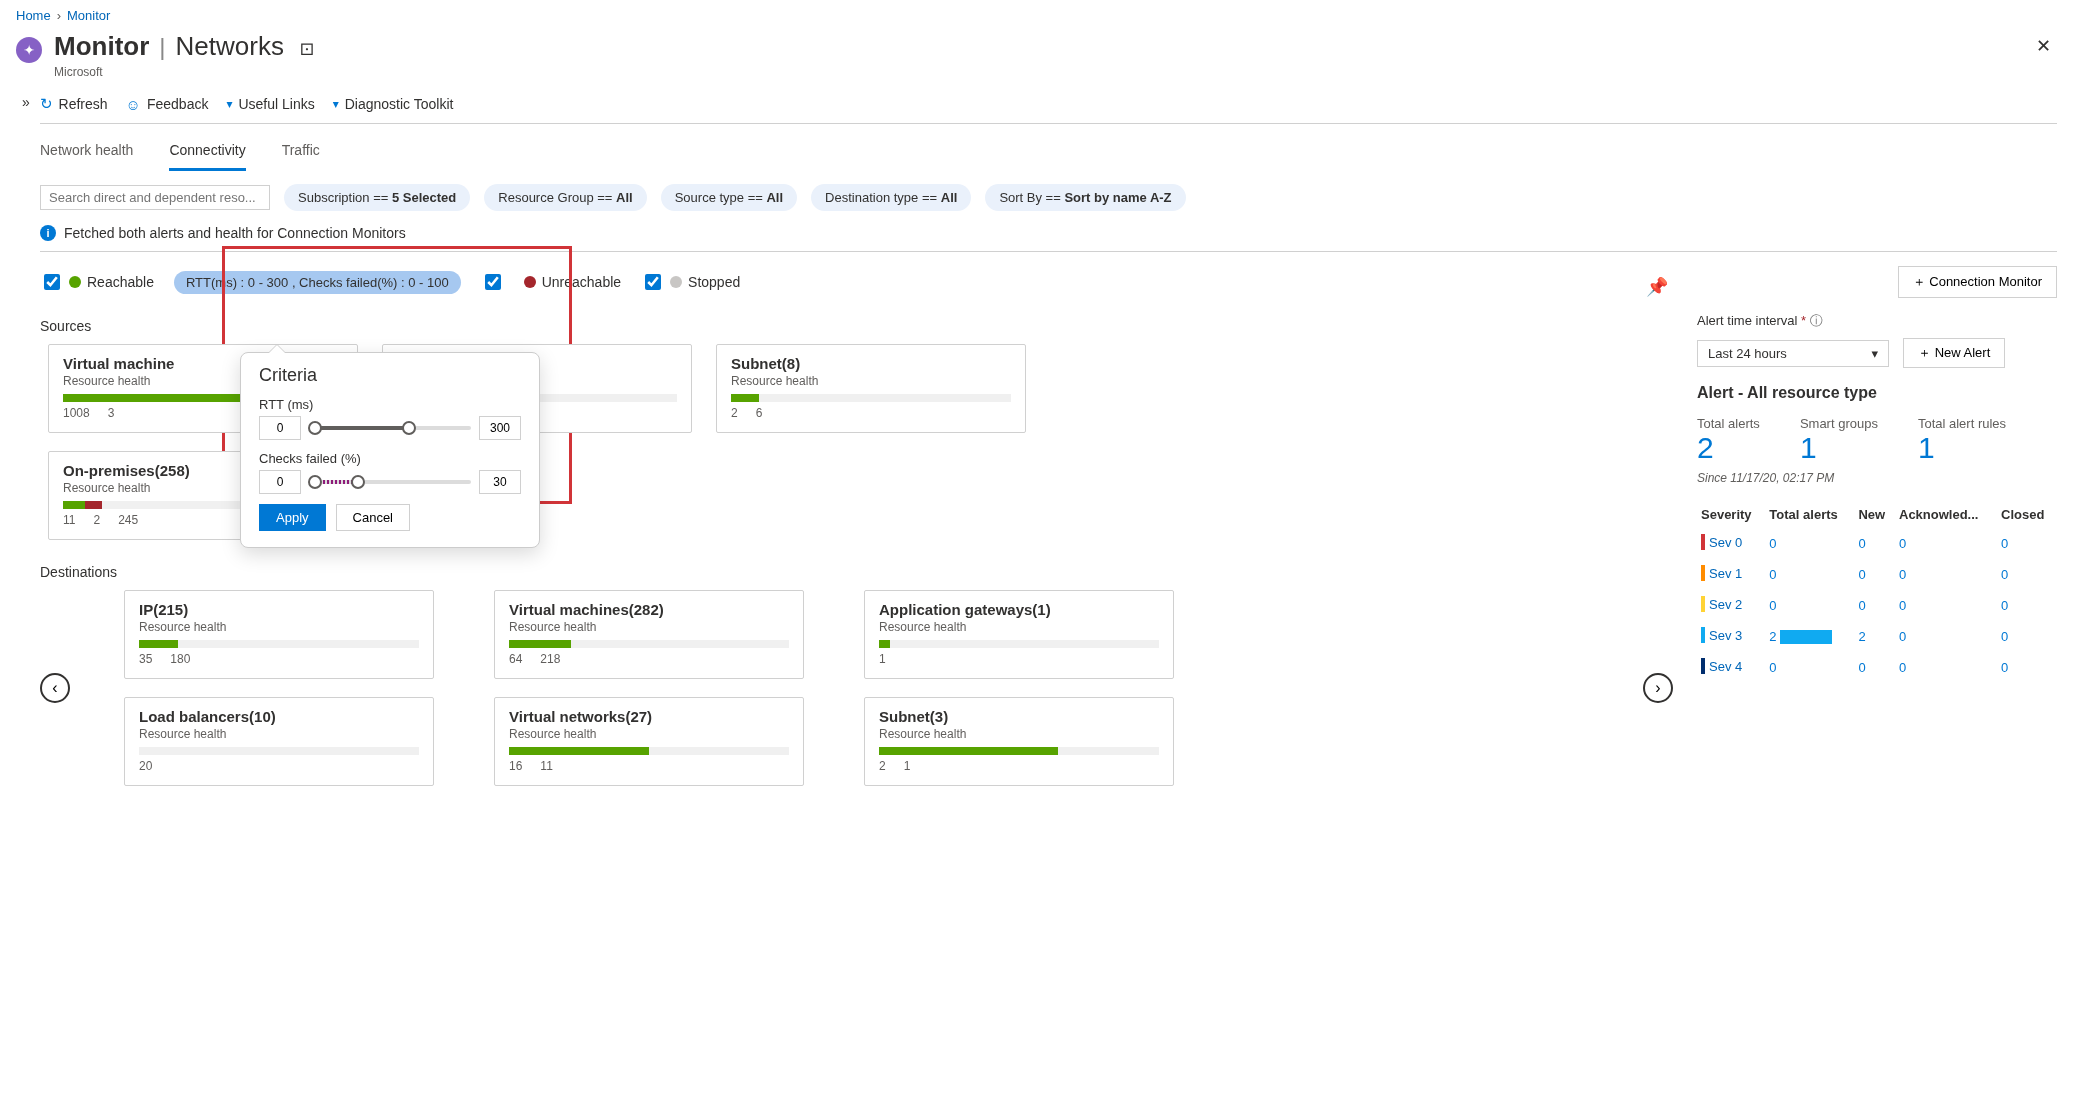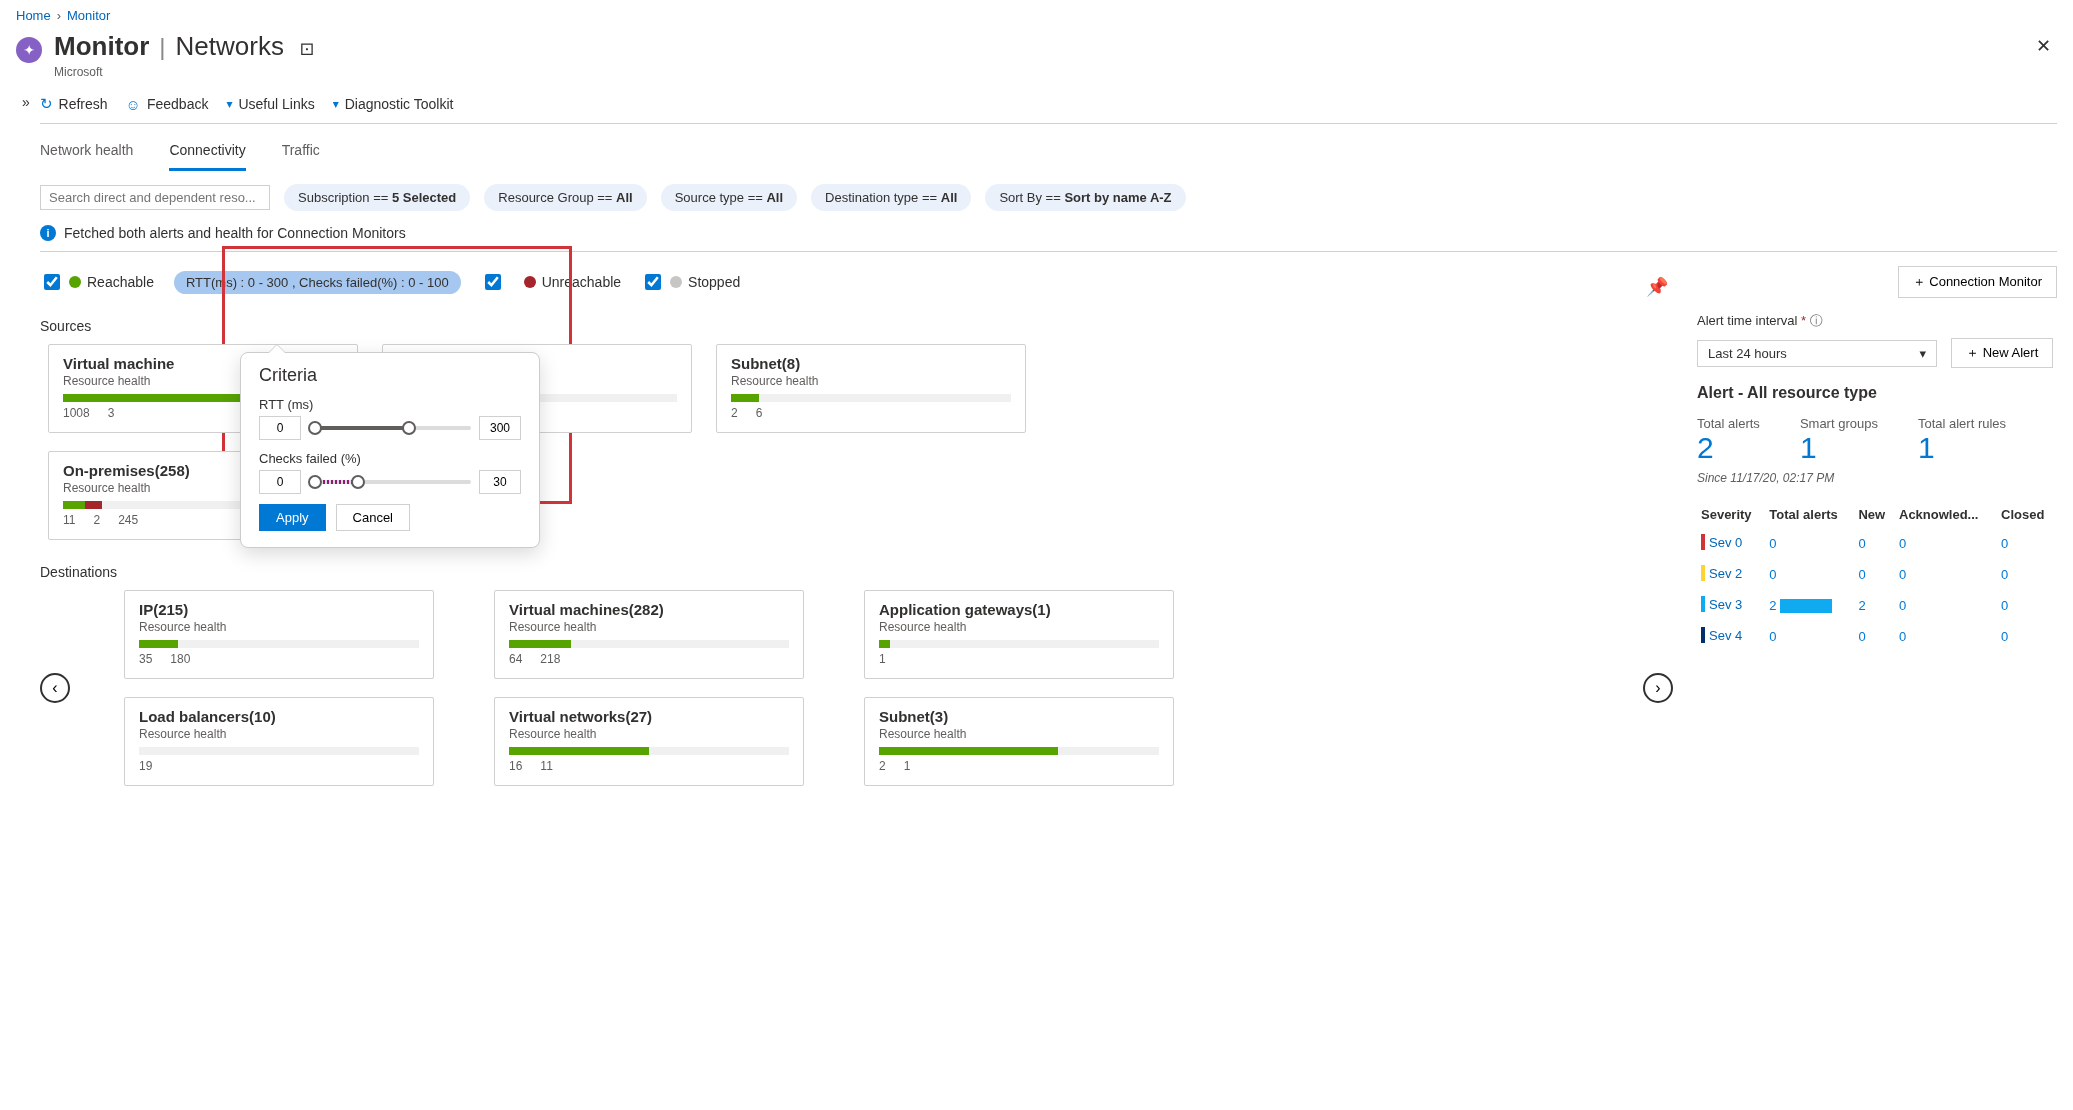--- a/index.html
+++ b/index.html
@@ -118,21 +118,21 @@
   .track .fill{ position:absolute; height:100%; background:#605e5c; }
   .track.dotted .fill{ background: repeating-linear-gradient(90deg,#8e1b7a 0 2px,transparent 2px 4px); }
   .thumb{ position:absolute; top:50%; transform:translate(-50%,-50%); width:14px;height:14px;border-radius:50%;background:#fff;border:2px solid #605e5c; }
   .btn{ padding:5px 16px; font-size:13px; cursor:pointer; border:1px solid var(--border); background:#fff; }
   .btn.primary{ background:var(--blue); color:#fff; border-color:var(--blue); }
 
   .right-panel { width:360px; flex:none; }
   .interval-row{ display:flex; align-items:center; gap:14px; margin-bottom:8px; }
   .interval-label{ font-size:13px; }
   .interval-label .req{ color:#a4262c; }
-  .dropdown{ border:1px solid var(--border); padding:5px 10px; width:240px; display:flex; justify-content:space-between; align-items:center; cursor:pointer; font-size:13px; }
+  .dropdown{ border:1px solid var(--border); padding:5px 10px; width:192px; display:flex; justify-content:space-between; align-items:center; cursor:pointer; font-size:13px; }
   .new-alert-btn{ border:1px solid var(--border); background:#fff; padding:5px 14px; cursor:pointer; font-size:13px; }
   .alert-title{ font-size:16px; font-weight:600; margin:16px 0 14px; }
   .stats{ display:flex; gap:40px; }
   .stat label{ font-size:13px; color:var(--muted); display:block; }
   .stat .big{ color:var(--blue); font-size:30px; font-weight:400; }
   .since{ font-size:12px; color:var(--muted); font-style:italic; margin-top:6px; }
 
   table.sev{ width:100%; border-collapse:collapse; margin-top:16px; font-size:13px; }
   table.sev th{ text-align:left; font-weight:600; padding:6px 4px; color:var(--text); }
   table.sev td{ padding:6px 4px; color:var(--blue); }
@@ -350,21 +350,21 @@
                       <span>1</span>
                     </div>
                   </div>
                 </div>
               <div class="card-row" style="margin-top:18px;" id="dst-row-2">
                   <div class="card" style="margin-left: 36px;">
                     <div class="card-title">Load balancers(10)</div>
                     <div class="card-sub">Resource health</div>
                     <div class="bar"></div>
                     <div class="nums">
-                      <span>19</span>
+                      <span>20</span>
                     </div>
                   </div>
                   <div class="card" style="margin-left: 36px;">
                     <div class="card-title">Virtual networks(27)</div>
                     <div class="card-sub">Resource health</div>
                     <div class="bar">
                       <div class="seg g" style="width: 50%;"></div>
                     </div>
                     <div class="nums">
                       <span>16</span>
@@ -431,20 +431,27 @@
               </thead>
             <tbody id="sev-body">
                 <tr>
                   <td><span class="sev-chip"><span class="sev-bar sev0"></span>Sev 0</span></td>
                   <td>0</td>
                   <td>0</td>
                   <td>0</td>
                   <td>0</td>
                 </tr>
                 <tr>
+                  <td><span class="sev-chip"><span class="sev-bar sev1"></span>Sev 1</span></td>
+                  <td>0</td>
+                  <td>0</td>
+                  <td>0</td>
+                  <td>0</td>
+                </tr>
+                <tr>
                   <td><span class="sev-chip"><span class="sev-bar sev2"></span>Sev 2</span></td>
                   <td>0</td>
                   <td>0</td>
                   <td>0</td>
                   <td>0</td>
                 </tr>
                 <tr>
                   <td><span class="sev-chip"><span class="sev-bar sev3"></span>Sev 3</span></td>
                   <td>2 <span class="mini-bar" style="width:52px"></span></td>
                   <td>2</td>

